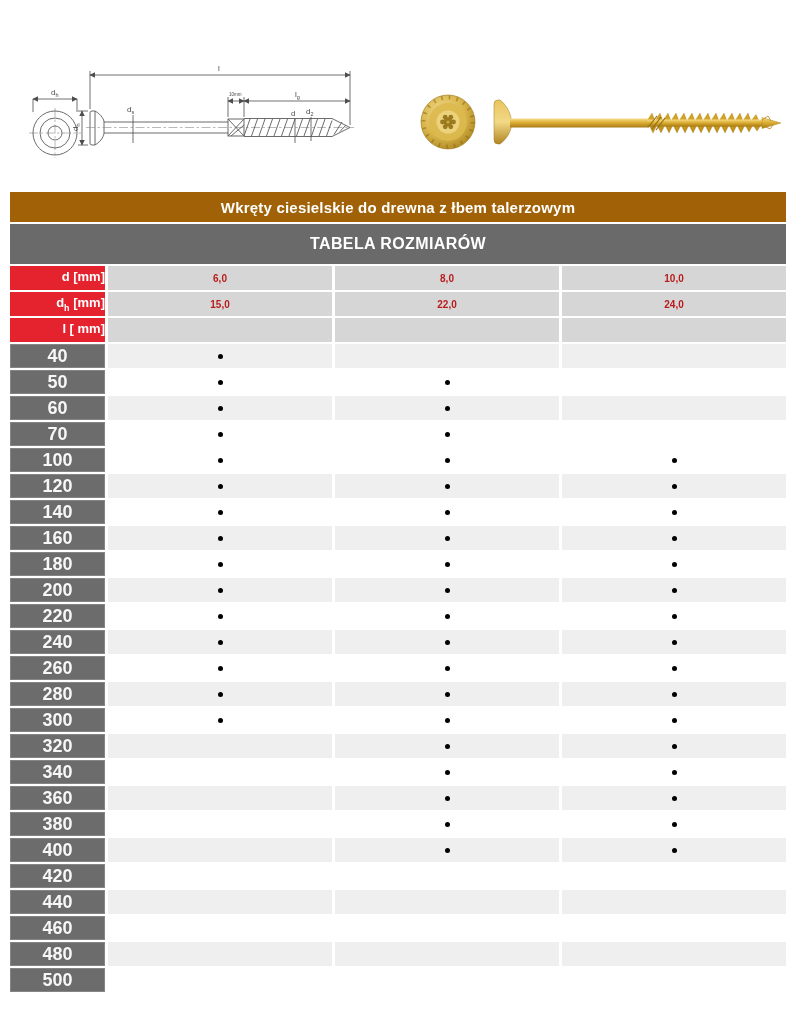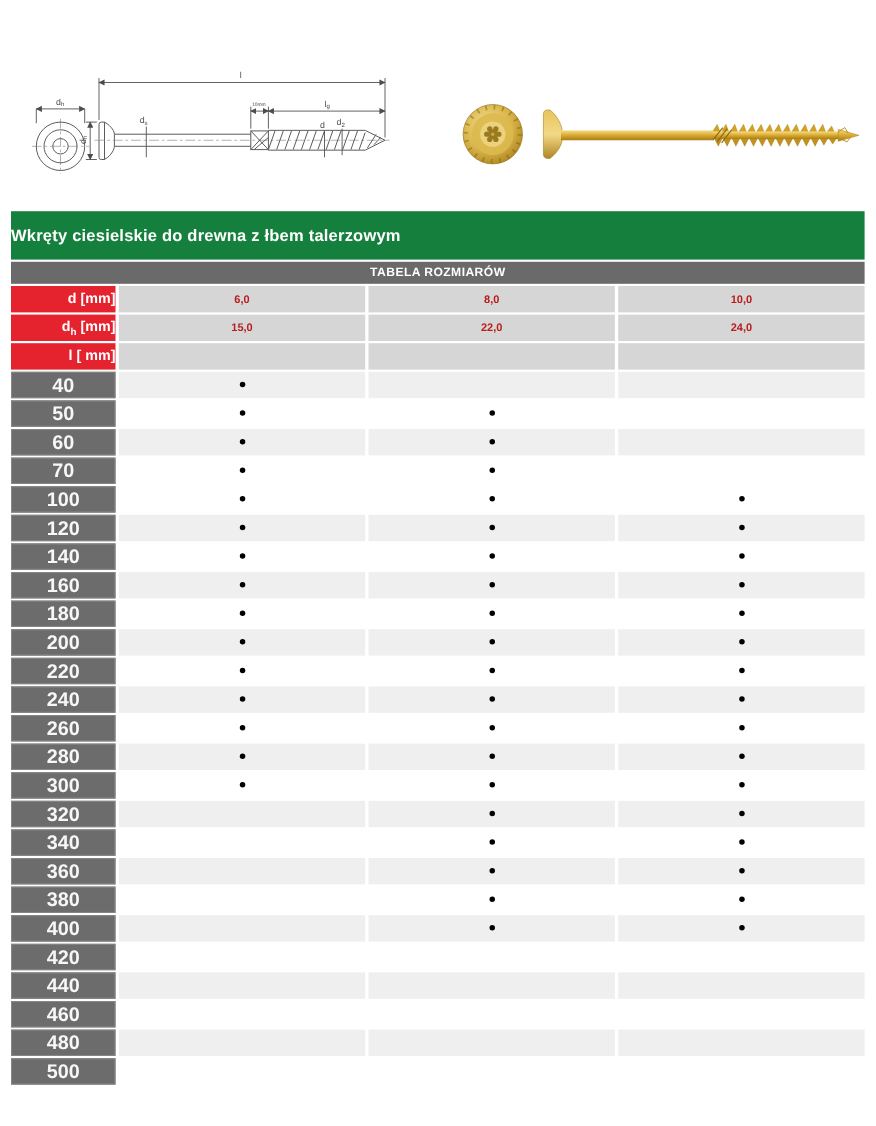--- a/index.html
+++ b/index.html
@@ -15,26 +15,26 @@
   .dimline{stroke:#4d4d4d;stroke-width:0.8;fill:none;}
   .thinline{stroke:#5a5a5a;stroke-width:0.9;fill:none;}
   .centerline{stroke:#8a8a8a;stroke-width:0.6;fill:none;stroke-dasharray:9 2.5 2.5 2.5;}
 
   table.size-table{
     position:absolute;left:7px;top:190px;width:782px;
     border-collapse:separate;border-spacing:3px 2px;table-layout:fixed;
   }
   table.size-table td{box-sizing:border-box;padding:0;vertical-align:middle;}
   .title-cell{
-    background:#15803d;color:#ffffff;font-size:15px;font-weight:bold;
-    text-align:left;height:44px;letter-spacing:.2px;
+    background:#a16207;color:#ffffff;font-size:15px;font-weight:bold;
+    text-align:center;height:30px;letter-spacing:.2px;
   }
   .subtitle-cell{
-    background:#6a6a6a;color:#ffffff;font-size:11px;font-weight:bold;
-    text-align:center;height:20px;letter-spacing:.4px;
+    background:#6a6a6a;color:#ffffff;font-size:16px;font-weight:bold;
+    text-align:center;height:40px;letter-spacing:.4px;
   }
   .red-label{
     background:#e4232f;color:#ffffff;font-weight:bold;font-size:13px;
     text-align:right;height:24px;
   }
   .red-label sub{font-size:9px;}
   .spec-val{
     background:#d6d6d6;color:#b91c1c;font-weight:bold;font-size:10px;
     text-align:center;height:24px;margin-left:37px;
   }

